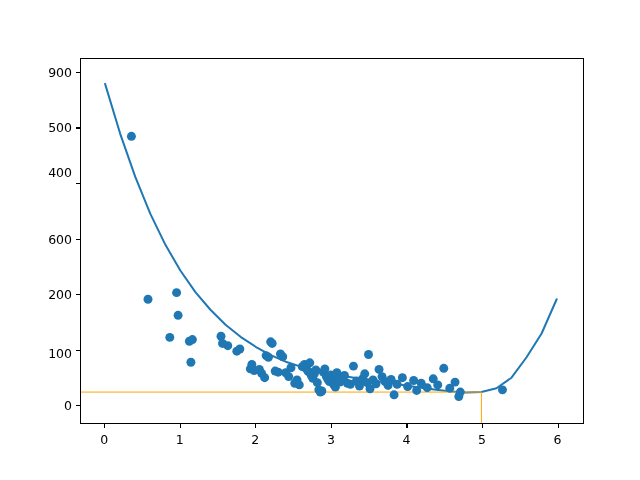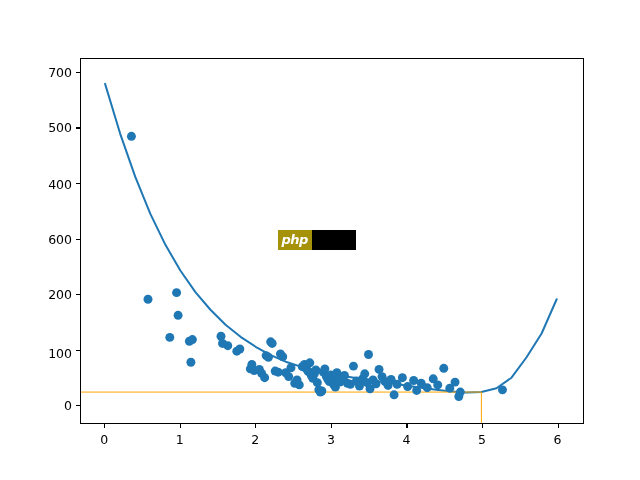--- a/index.html
+++ b/index.html
@@ -191,44 +191,38 @@
           <ellipse cx="358.16" cy="327.68" rx="4.50" ry="4.50" fill="#1f77b4"></ellipse>
           <ellipse cx="364.21" cy="311.02" rx="4.50" ry="4.50" fill="#1f77b4"></ellipse>
           <ellipse cx="370.25" cy="331.01" rx="4.50" ry="4.50" fill="#1f77b4"></ellipse>
           <ellipse cx="375.54" cy="324.90" rx="4.50" ry="4.50" fill="#1f77b4"></ellipse>
           <ellipse cx="379.32" cy="339.34" rx="4.50" ry="4.50" fill="#1f77b4"></ellipse>
           <ellipse cx="380.83" cy="334.90" rx="4.50" ry="4.50" fill="#1f77b4"></ellipse>
           <ellipse cx="423.15" cy="332.68" rx="4.50" ry="4.50" fill="#1f77b4"></ellipse>
         </g>
     </svg>
 
-    <div id="php-logo" style="left: 196.5px; top: 170.5px;">
-      <div id="php-logo-gold" style="background: rgb(165, 146, 8);">
-        <span id="php-logo-text">php</span>
-      </div>
-      <div id="php-logo-black" style="background: rgb(0, 0, 0);"></div>
-    </div>
   </div>
 
   <div id="y-axis"></div>
   <div id="x-axis"></div>
 
 <div class="tick-label ytick-label" style="left: 24px; width: 48px; top: 405.117px;">0</div>
     <div class="tick-mark ytick-mark" style="left: 76.2px; top: 405.117px;"></div>
     <div class="tick-label ytick-label" style="left: 24px; width: 48px; top: 353px;">100</div>
     <div class="tick-mark ytick-mark" style="left: 76.2px; top: 349.578px;"></div>
     <div class="tick-label ytick-label" style="left: 24px; width: 48px; top: 294.039px;">200</div>
     <div class="tick-mark ytick-mark" style="left: 76.2px; top: 294.039px;"></div>
     <div class="tick-label ytick-label" style="left: 24px; width: 48px; top: 238.501px;">600</div>
     <div class="tick-mark ytick-mark" style="left: 76.2px; top: 238.501px;"></div>
-    <div class="tick-label ytick-label" style="left: 24px; width: 48px; top: 184px;">400</div>
+    <div class="tick-label ytick-label" style="left: 24px; width: 48px; top: 172px;">400</div>
     <div class="tick-mark ytick-mark" style="left: 76.2px; top: 182.962px;"></div>
     <div class="tick-label ytick-label" style="left: 24px; width: 48px; top: 127.423px; text-align: right;">500</div>
     <div class="tick-mark ytick-mark" style="left: 76.2px; top: 127.423px;"></div>
-    <div class="tick-label ytick-label" style="left: 24px; width: 48px; top: 71.8847px;">700</div>
+    <div class="tick-label ytick-label" style="left: 24px; width: 48px; top: 71.8847px;">900</div>
     <div class="tick-mark ytick-mark" style="left: 76.2px; top: 71.8847px;"></div>
     <div class="tick-label xtick-label" style="left: 104.18px; top: 432px;">0</div>
     <div class="tick-mark xtick-mark" style="left: 104.18px; top: 424px;"></div>
     <div class="tick-label xtick-label" style="left: 179.742px; top: 432px;">1</div>
     <div class="tick-mark xtick-mark" style="left: 179.742px; top: 424px;"></div>
     <div class="tick-label xtick-label" style="left: 255.304px; top: 432px;">2</div>
     <div class="tick-mark xtick-mark" style="left: 255.304px; top: 424px;"></div>
     <div class="tick-label xtick-label" style="left: 330.867px; top: 432px;">3</div>
     <div class="tick-mark xtick-mark" style="left: 330.867px; top: 424px;"></div>
     <div class="tick-label xtick-label" style="left: 406.429px; top: 432px;">4</div>

